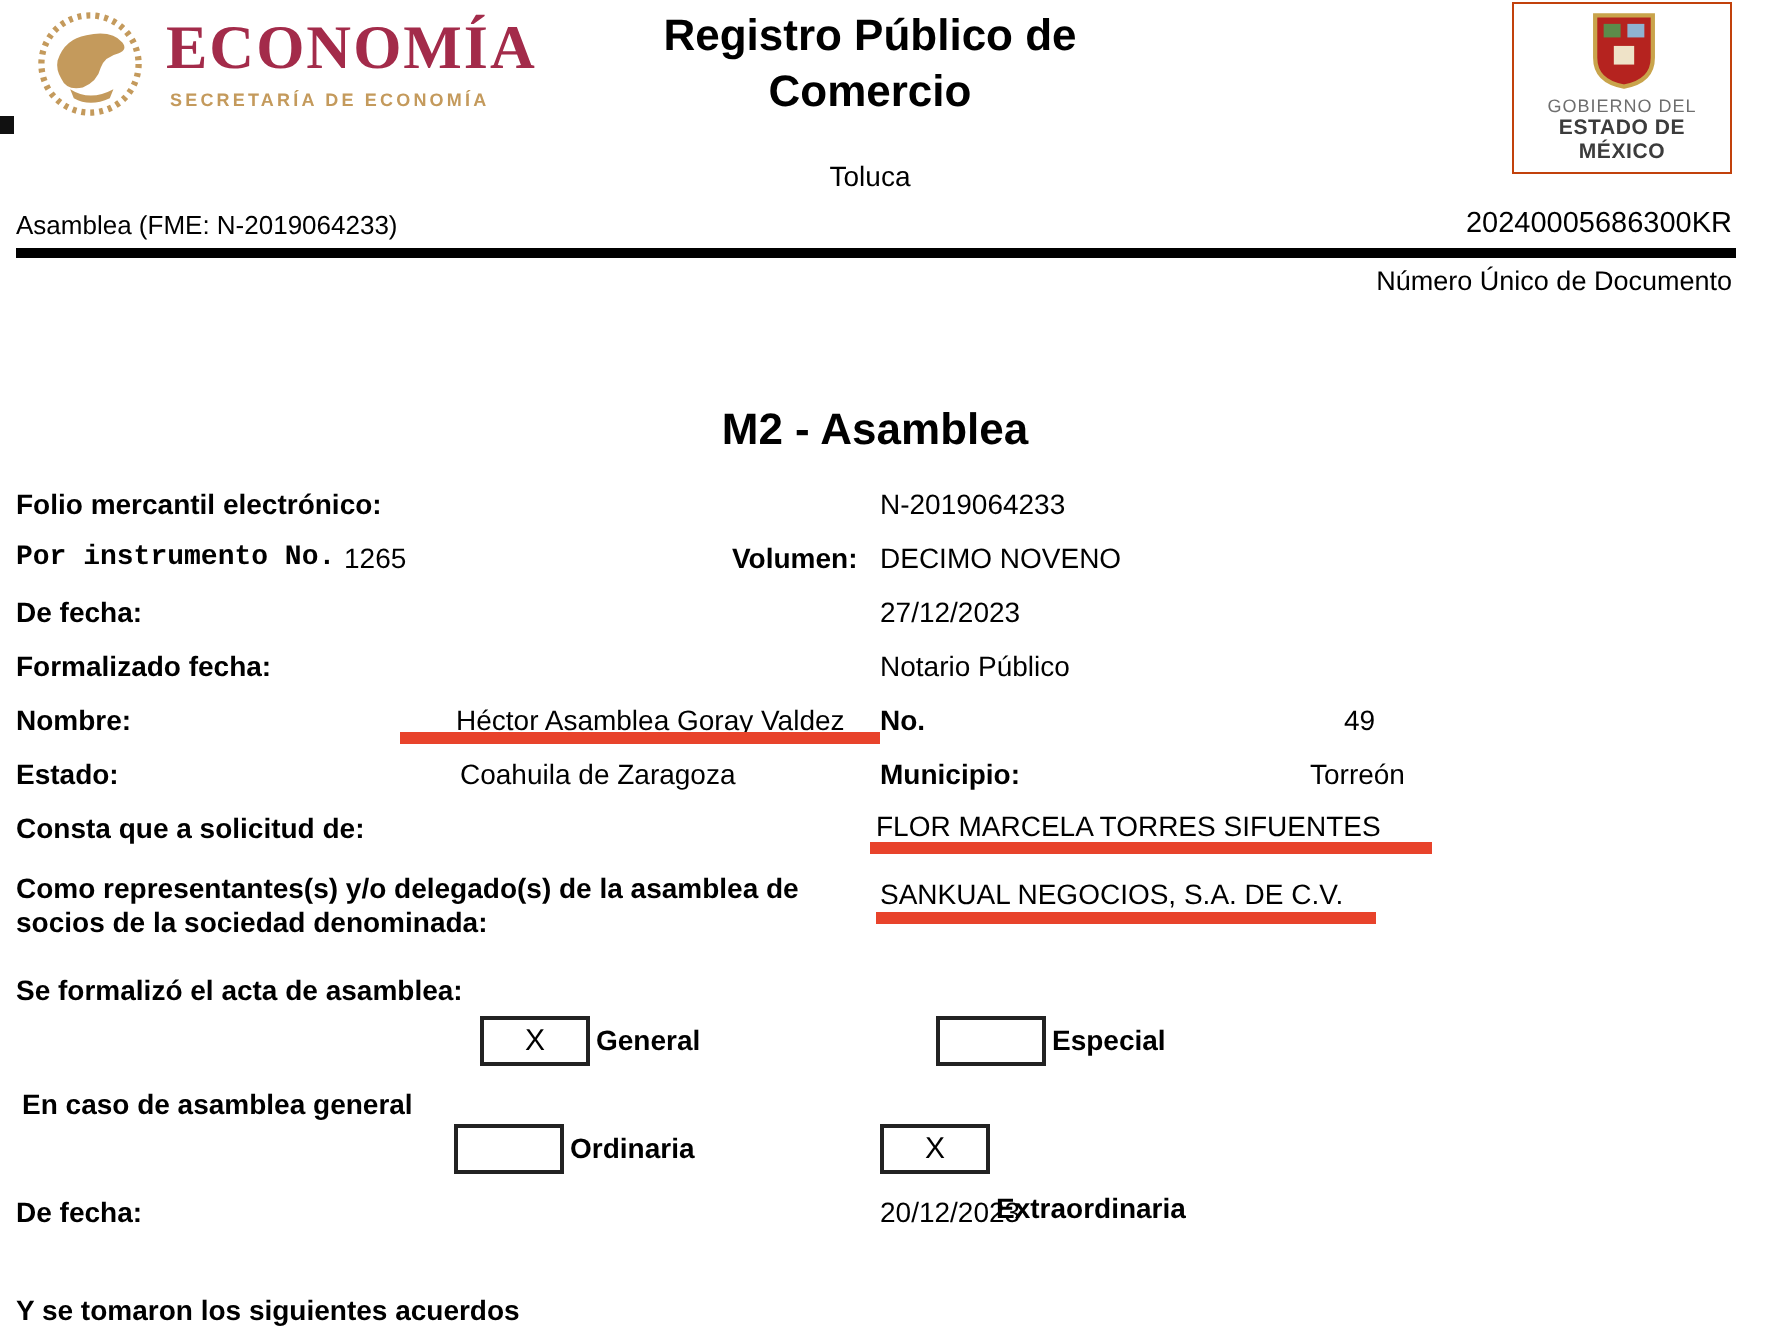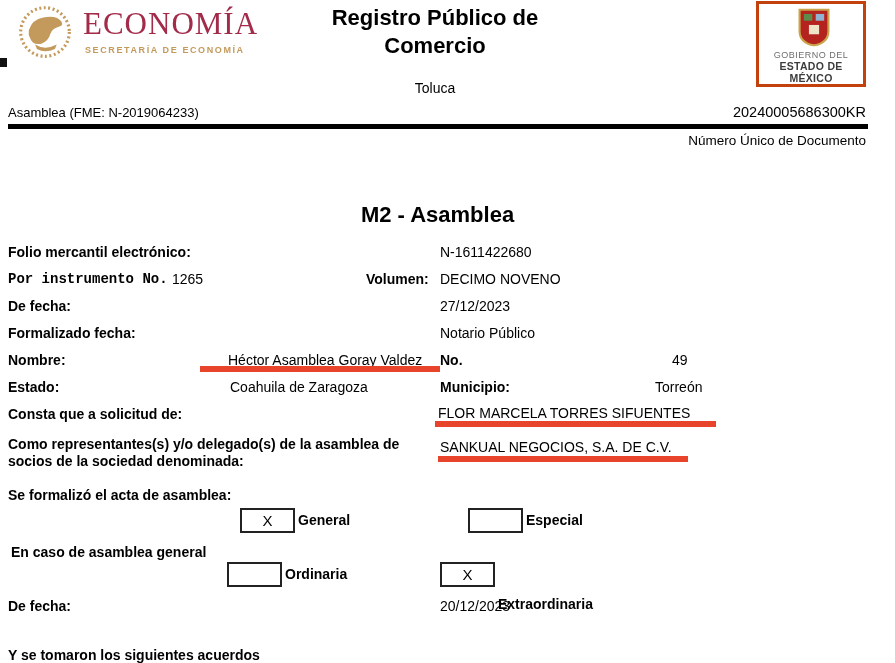--- a/index.html
+++ b/index.html
@@ -8,23 +8,23 @@
   .abs{position:absolute;white-space:nowrap;}
   .lbl{position:absolute;left:8px;font-weight:bold;font-size:14px;white-space:nowrap;}
   .val{position:absolute;font-size:14px;white-space:nowrap;}
   .bold{font-weight:bold;}
   .redbar{position:absolute;height:6px;}
   .cbox{position:absolute;width:55px;height:25px;border:2px solid #222;background:#fff;
         display:flex;align-items:center;justify-content:center;font-size:15px;box-sizing:border-box;}
   .cbl{position:absolute;font-weight:bold;font-size:14px;white-space:nowrap;}
   .center-col{position:absolute;left:270px;width:330px;text-align:center;}
   .wordmark{position:absolute;left:83px;top:6px;font-family:"Liberation Serif", serif;
-            font-weight:normal;font-size:31px;letter-spacing:1px;}
+            font-weight:bold;font-size:31px;letter-spacing:1px;}
   .wordsub{position:absolute;left:85px;top:45px;font-weight:bold;font-size:9px;letter-spacing:1.6px;}
-  .edomex-box{position:absolute;left:756px;top:1px;width:110px;height:86px;border:3px solid #c2410c;
+  .edomex-box{position:absolute;left:756px;top:1px;width:110px;height:86px;border:1px solid #c2410c;
               box-sizing:border-box;text-align:center;}
   .edomex-l1{margin-top:46px;font-size:9px;letter-spacing:0.5px;color:#6e6e6e;}
   .edomex-l2{font-size:10.5px;font-weight:bold;letter-spacing:0.3px;color:#3c3c3c;}
   .thickline{position:absolute;left:8px;top:124px;width:860px;height:5px;background:#000;}
   .edge-mark{position:absolute;left:0;top:58px;width:7px;height:9px;background:#111;}
 </style>
 </head>
 <body>
 
 <div id="page">
@@ -61,21 +61,21 @@
   <div class="edge-mark"></div>
 
   <div class="abs" style="left:8px;top:105px;font-size:13px;">Asamblea (FME: N-2019064233)</div>
   <div class="abs" style="right:29px;top:104px;font-size:14.5px;">20240005686300KR</div>
   <div class="thickline"></div>
   <div class="abs" style="right:29px;top:133px;font-size:13.5px;">Número Único de Documento</div>
 
   <div class="abs" style="left:0;width:875px;top:202px;text-align:center;font-size:22px;font-weight:bold;">M2 - Asamblea</div>
 
   <div class="lbl" style="top:244px;">Folio mercantil electrónico:</div>
-  <div class="val" style="left:440px;top:244px;">N-1611422680</div>
+  <div class="val" style="left:440px;top:244px;">N-2019064233</div>
 
   <div class="lbl" style="top:271px;font-family:Liberation Mono, monospace;">Por instrumento No.</div>
   <div class="val" style="left:172px;top:271px;">1265</div>
   <div class="val bold" style="left:366px;top:271px;">Volumen:</div>
   <div class="val" style="left:440px;top:271px;">DECIMO NOVENO</div>
 
   <div class="lbl" style="top:298px;">De fecha:</div>
   <div class="val" style="left:440px;top:298px;">27/12/2023</div>
 
   <div class="lbl" style="top:325px;">Formalizado fecha:</div>

